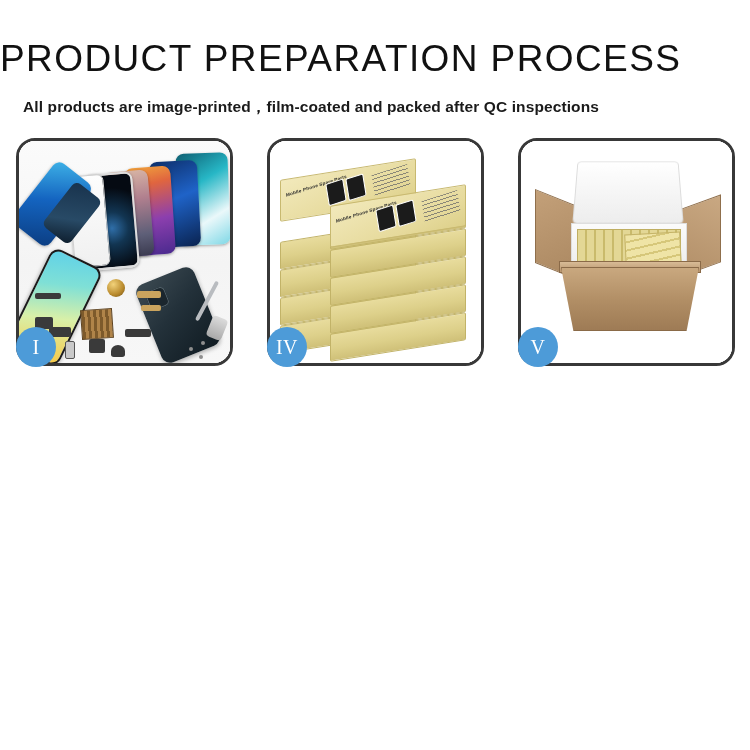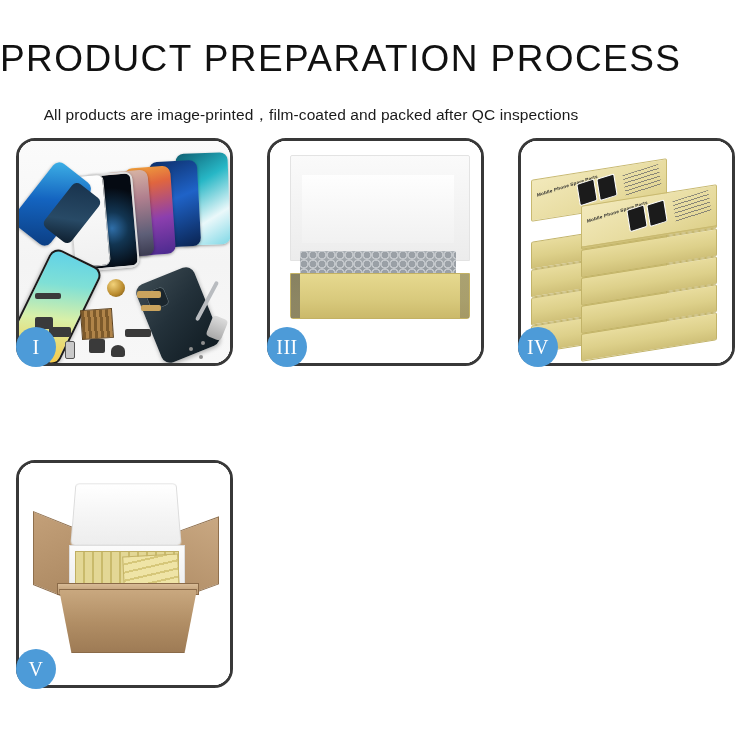--- a/index.html
+++ b/index.html
@@ -33,25 +33,25 @@
     padding-top: 40px;
     font-family: "Liberation Sans", sans-serif;
     font-size: 37px;
     font-weight: 500;
     letter-spacing: 1.4px;
     color: #111111;
     line-height: 1.05;
     white-space: nowrap;
   }
   .subtitle {
-    margin: 16px;
+    margin: 8px;
     padding-top: 10px;
     font-family: "Liberation Sans", sans-serif;
     font-size: 15.5px;
-    font-weight: 400;
+    font-weight: 700;
     letter-spacing: 0.1px;
     color: #1a1a1a;
     white-space: nowrap;
   }
 
   
   .grid {
     position: absolute;
     top: 138px;
     left: 16px;
@@ -480,32 +480,20 @@
           <div class="tool2"></div>
           <div class="screw" style="top:206px;left:170px"></div>
           <div class="screw" style="top:214px;left:180px"></div>
           <div class="screw" style="top:200px;left:182px"></div>
         </div>
       </div>
       <div class="badge">I</div>
     </div>
 
 
-    <div class="panel">
-      <div class="panel-inner">
-        <div class="scene">
-          <div class="p3-bg"></div>
-          <div class="box3-lid"></div>
-          <div class="box3-lid-face"></div>
-          <div class="box3-foam"></div>
-          <div class="box3-base"></div>
-        </div>
-      </div>
-      <div class="badge">III</div>
-    </div>
 
     <div class="panel">
       <div class="panel-inner">
         <div class="scene">
           <div class="p4-bg"></div>
           <div class="stack">
             <div class="sbox left" style="top:152px"></div>
             <div class="sbox right" style="top:160px"></div>
             <div class="sbox left" style="top:124px"></div>
             <div class="sbox right" style="top:132px"></div>

